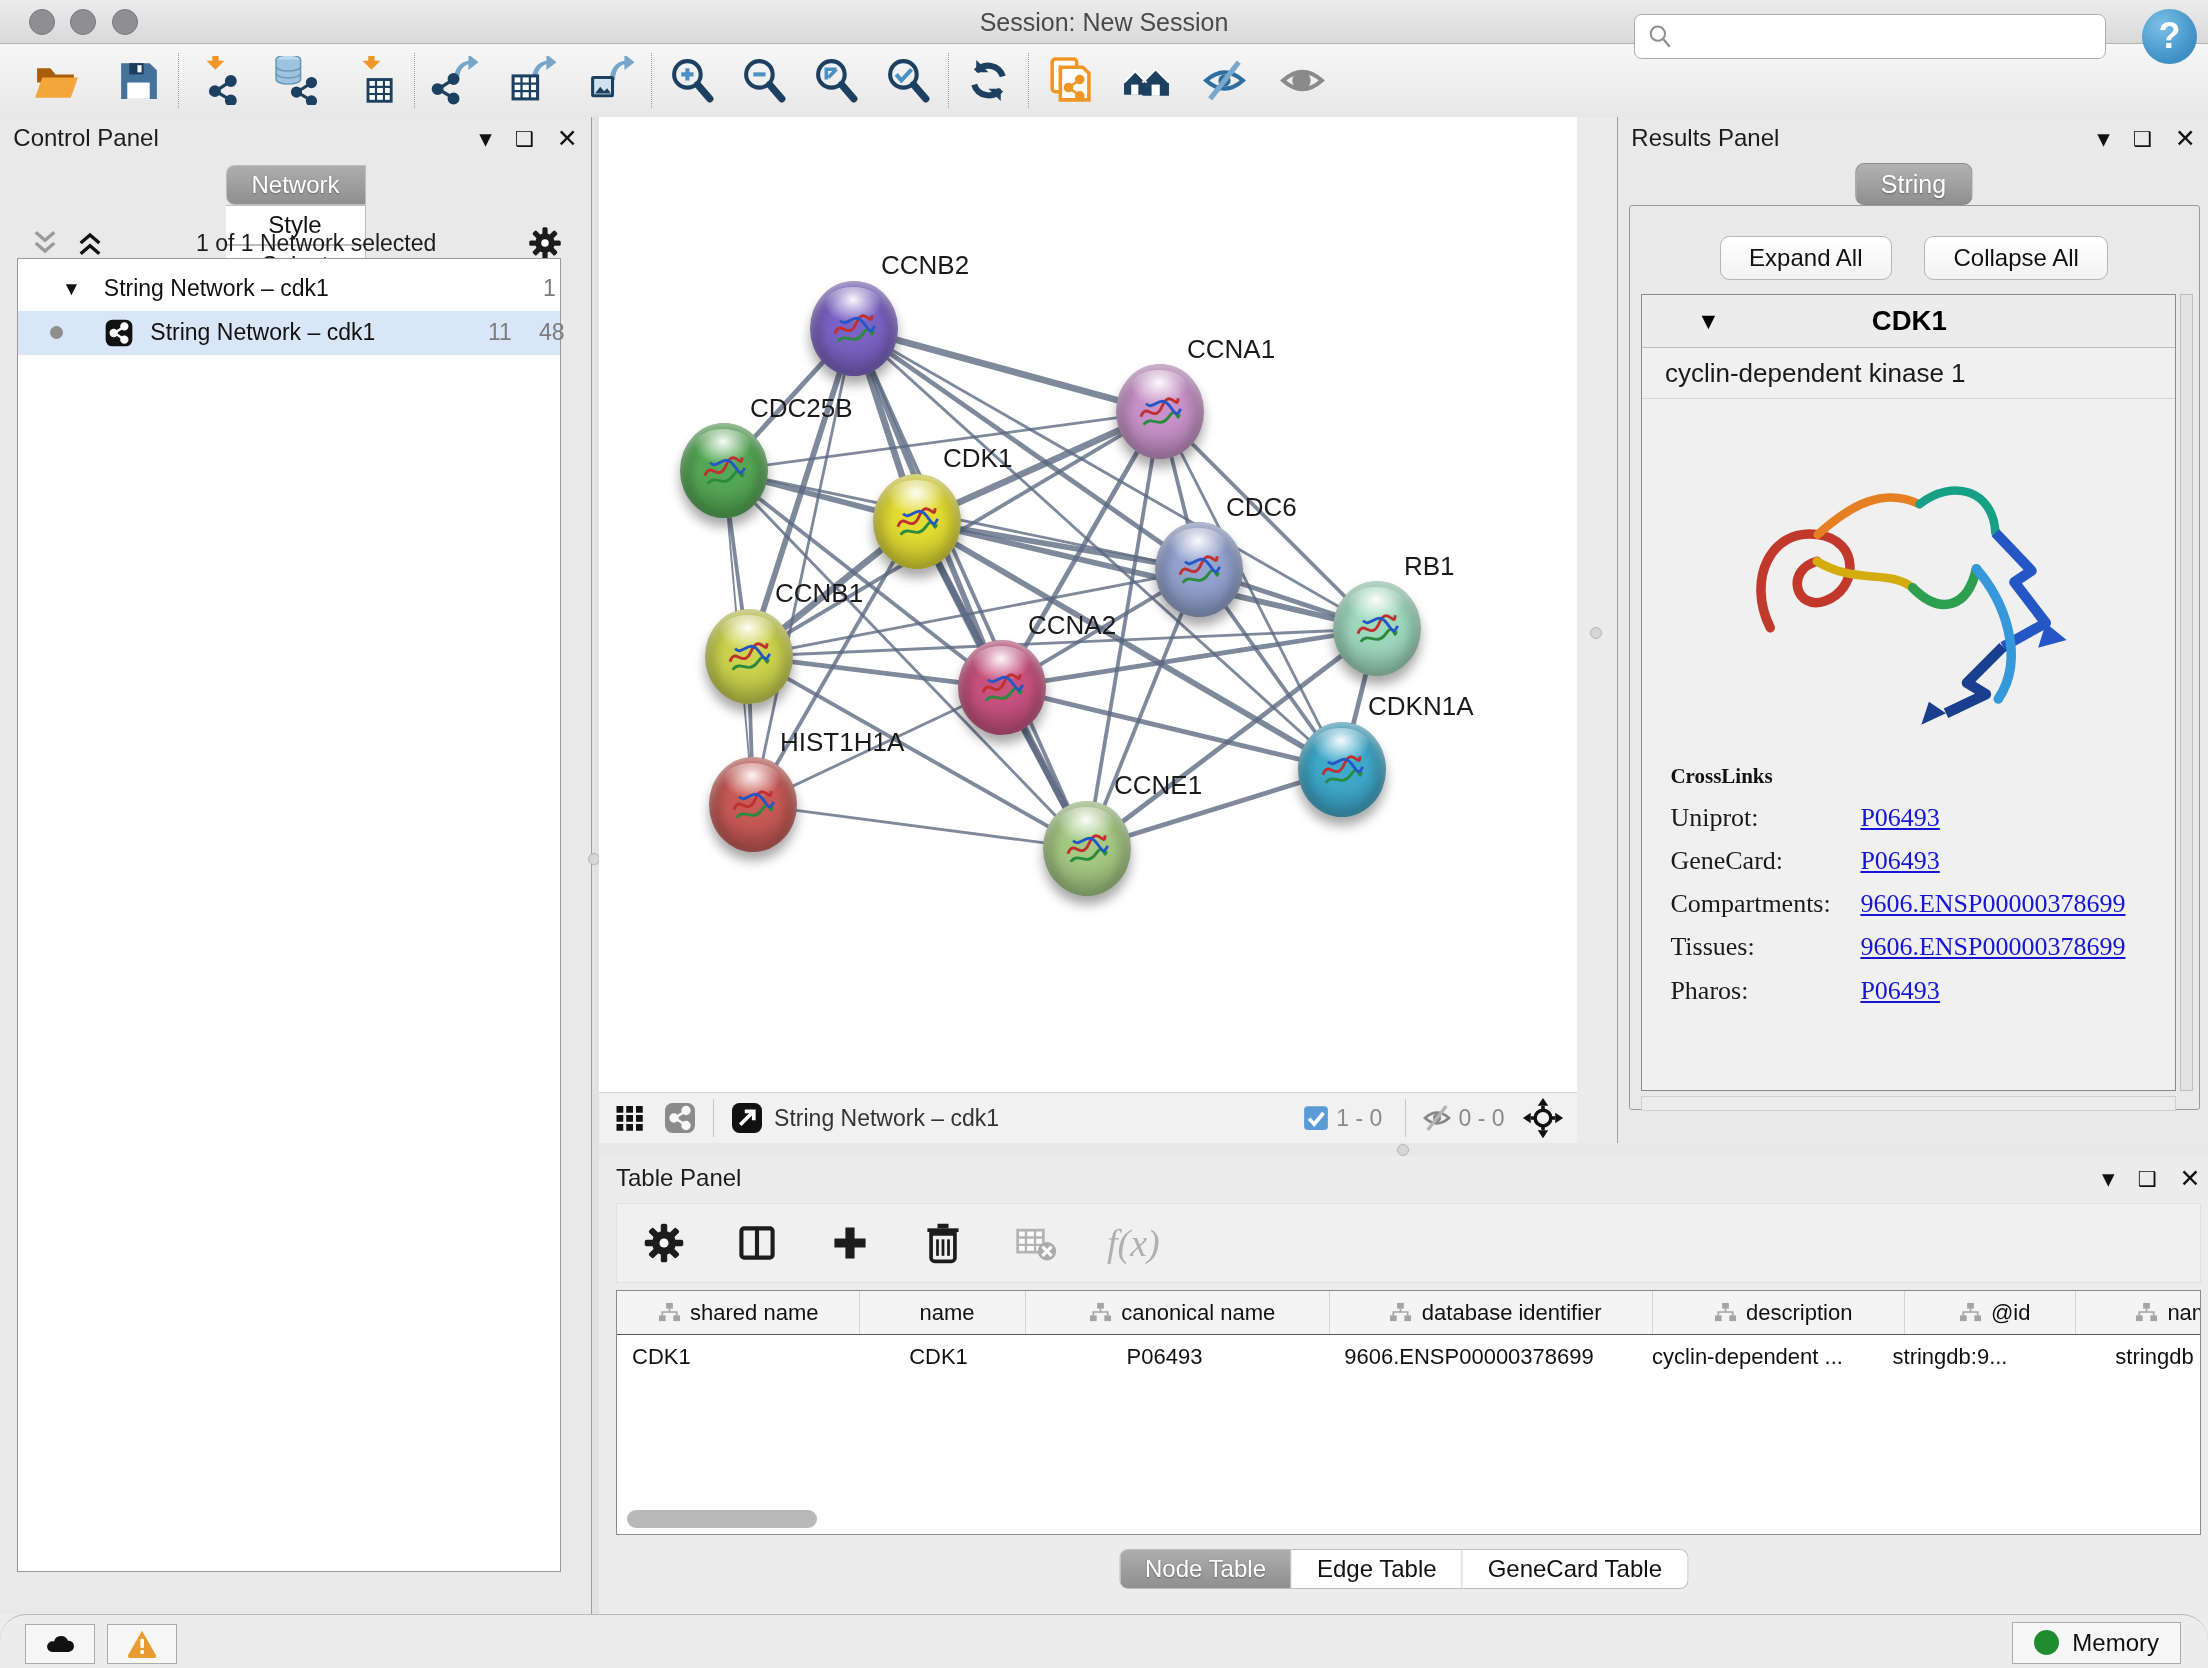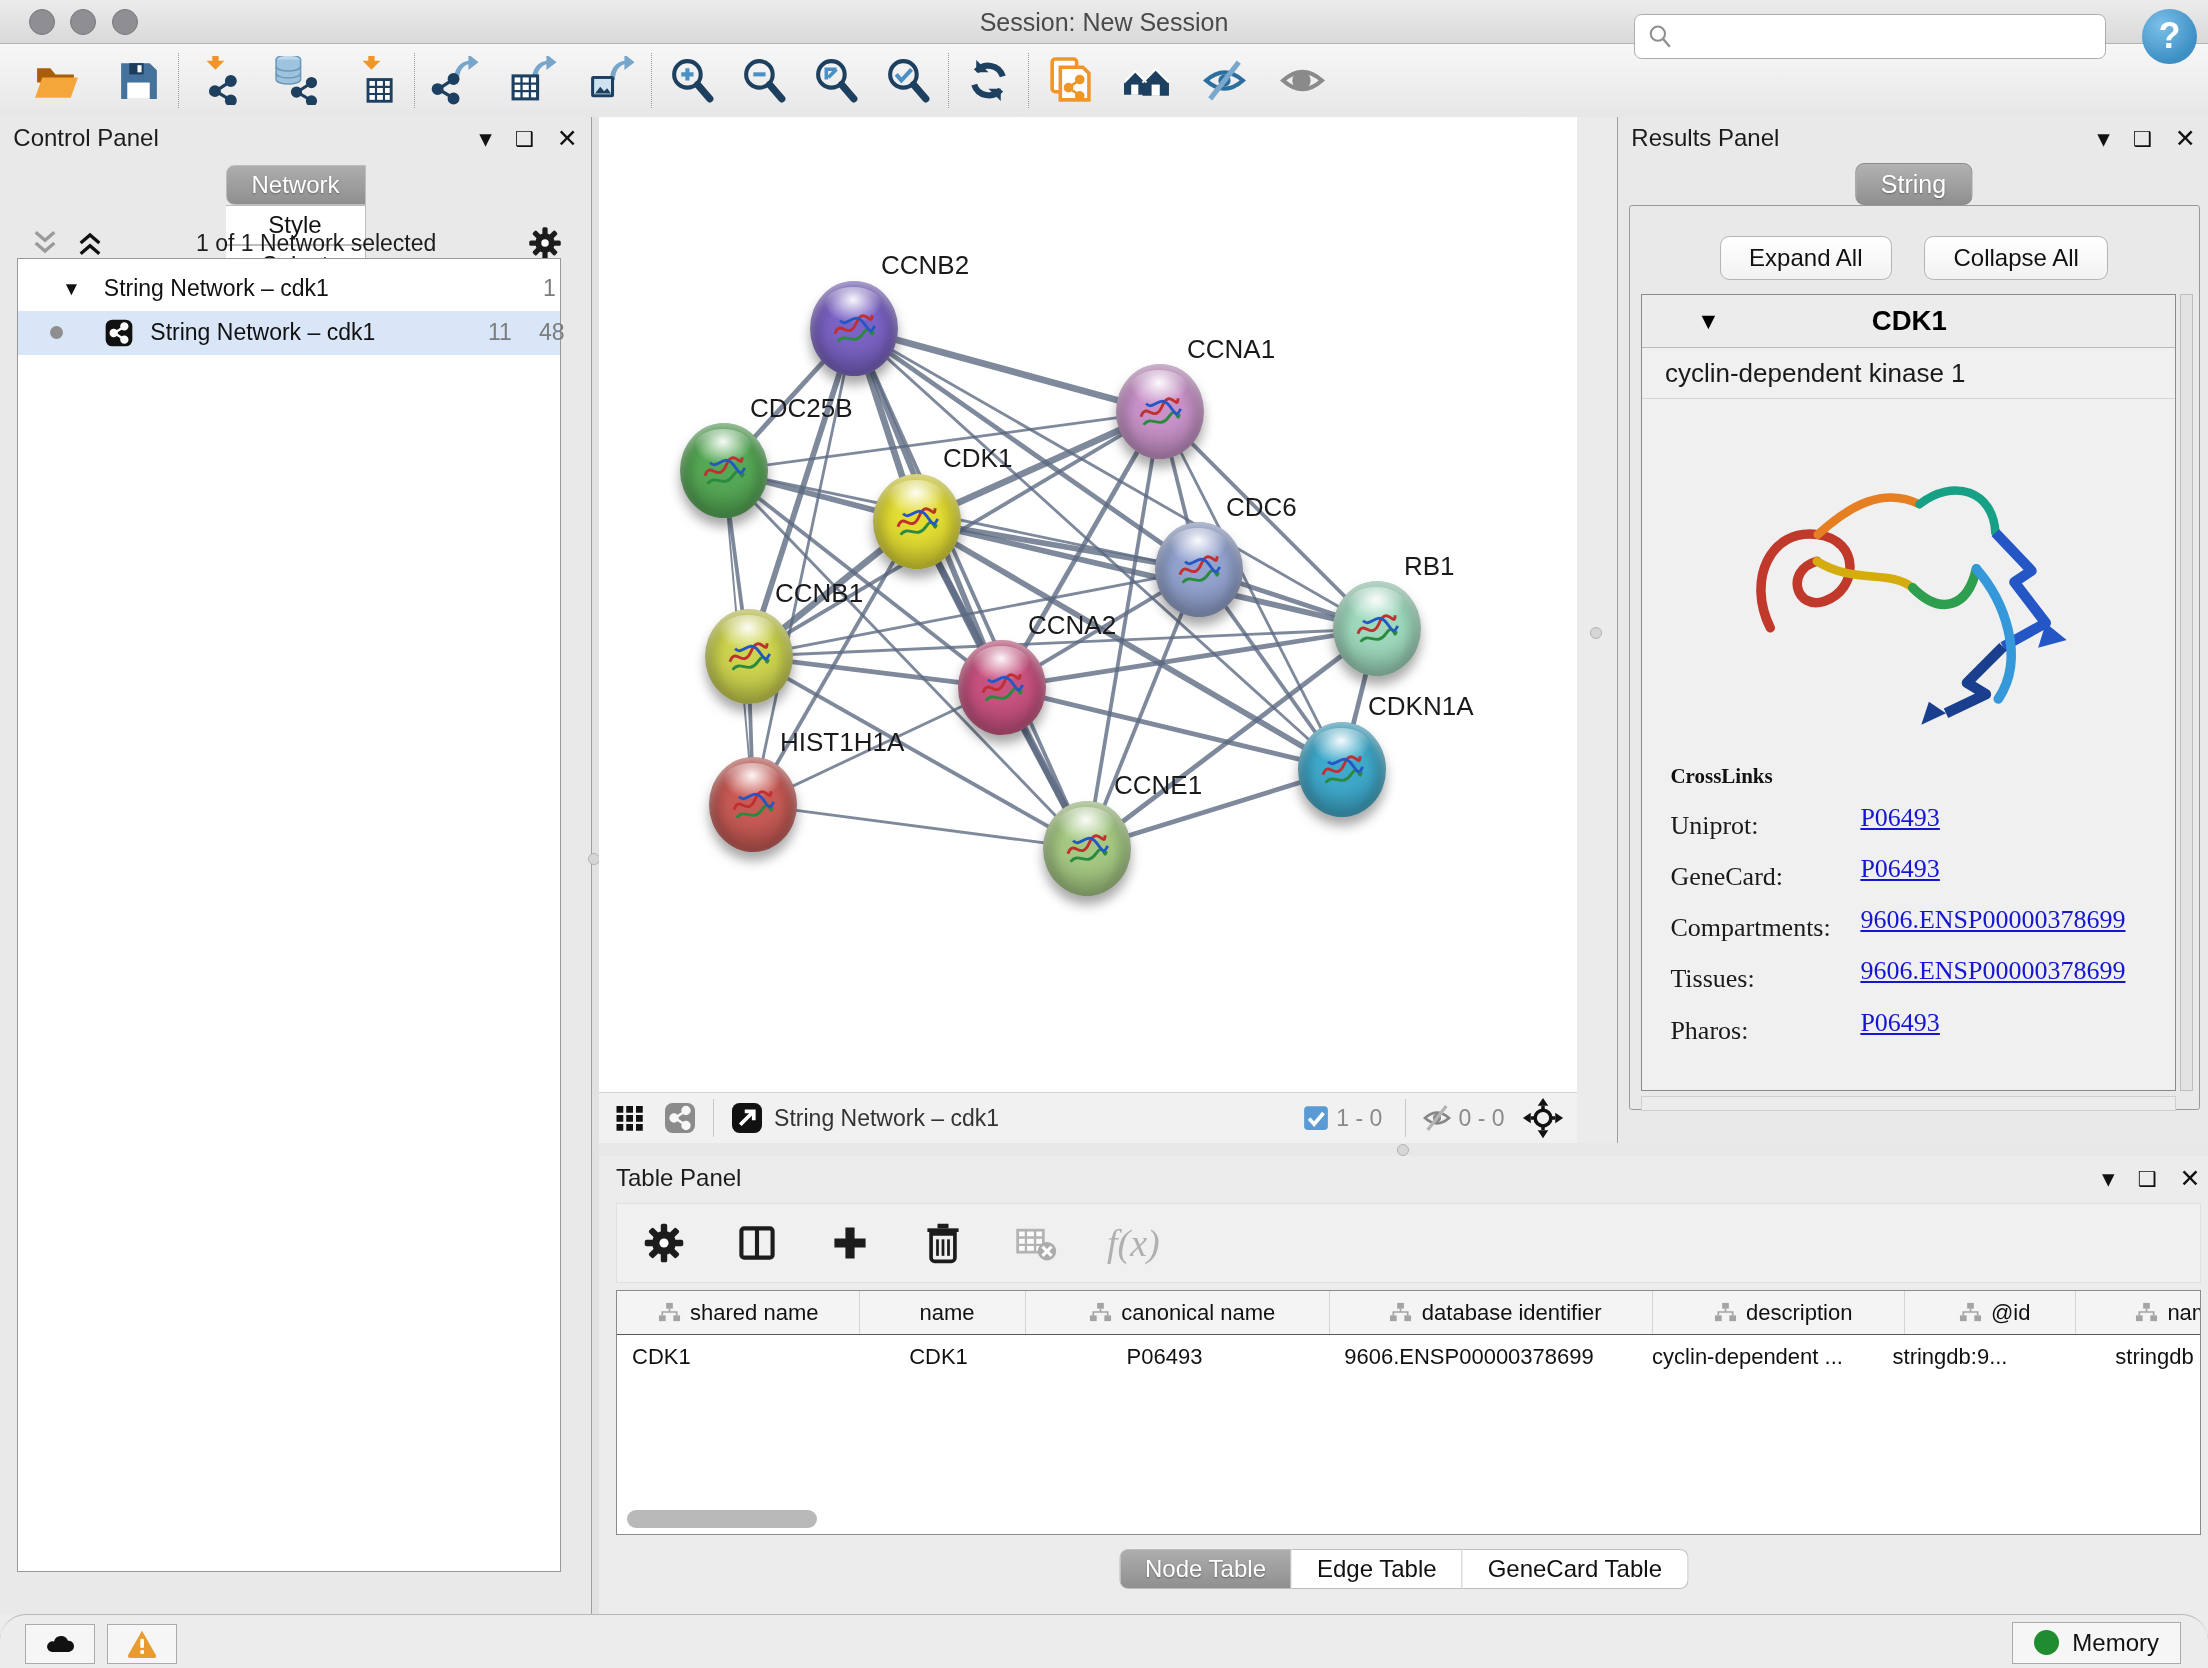--- a/index.html
+++ b/index.html
@@ -91,21 +91,21 @@
   #rp-vscroll { position:absolute; right:5.7px; top:88px; width:12.4px; height:797px; background:#e3e3e3; border:1px solid #bdbdbd; }
   #entry-head { height:53px; background:#ececec; border-bottom:1px solid #bbb; display:flex; align-items:center; }
   #entry-head .tri { margin-left:55px; font-size:23px; }
   #entry-name { flex:1; text-align:center; font-size:27.6px; font-weight:bold; margin-right:76px; }
   #entry-desc { height:51px; border-bottom:1px solid #d5d5d5; display:flex; align-items:center;
     padding-left:23px; font-size:26px; color:#1a1a1a; }
   #protein-img { display:block; margin:28.5px auto 9.5px auto; }
   #crosslinks { font-family:"Liberation Serif","DejaVu Serif",serif; padding:13.3px 0 0 28.5px; }
   #crosslinks-title { font-size:21px; font-weight:bold; color:#111; }
   .cl-row { display:flex; margin-top:13.3px; font-size:26px; }
-  .cl-label { width:190px; color:#1a1a1a;margin-top:8px; }
+  .cl-label { width:190px; color:#1a1a1a; }
   .cl-link { color:#1515d2; text-decoration:underline; }
   #rp-hscroll { position:absolute; left:11.4px; top:890px; width:535px; height:15px; background:#ececec; border:1px solid #cfcfcf; }
 
   
   #hsplitter { position:absolute; left:599px; top:1143px; width:1609px; height:13.3px; background:#e8e8e8; }
   #table-panel { position:absolute; left:599px; top:1157px; width:1609px; height:457px; background:#ececec; }
   #tp-toolbar { position:absolute; left:17px; top:46px; width:1585px; height:80px; background:#f0f0f0;
     border:1px solid #e0e0e0; display:flex; align-items:center; padding-left:25px; gap:49px; }
   #tp-toolbar svg { width:44px; height:44px; }
   #fx-label { font-size:38px; color:#b0b0b0; font-style:italic; font-family:"Liberation Serif","DejaVu Serif",serif; }

